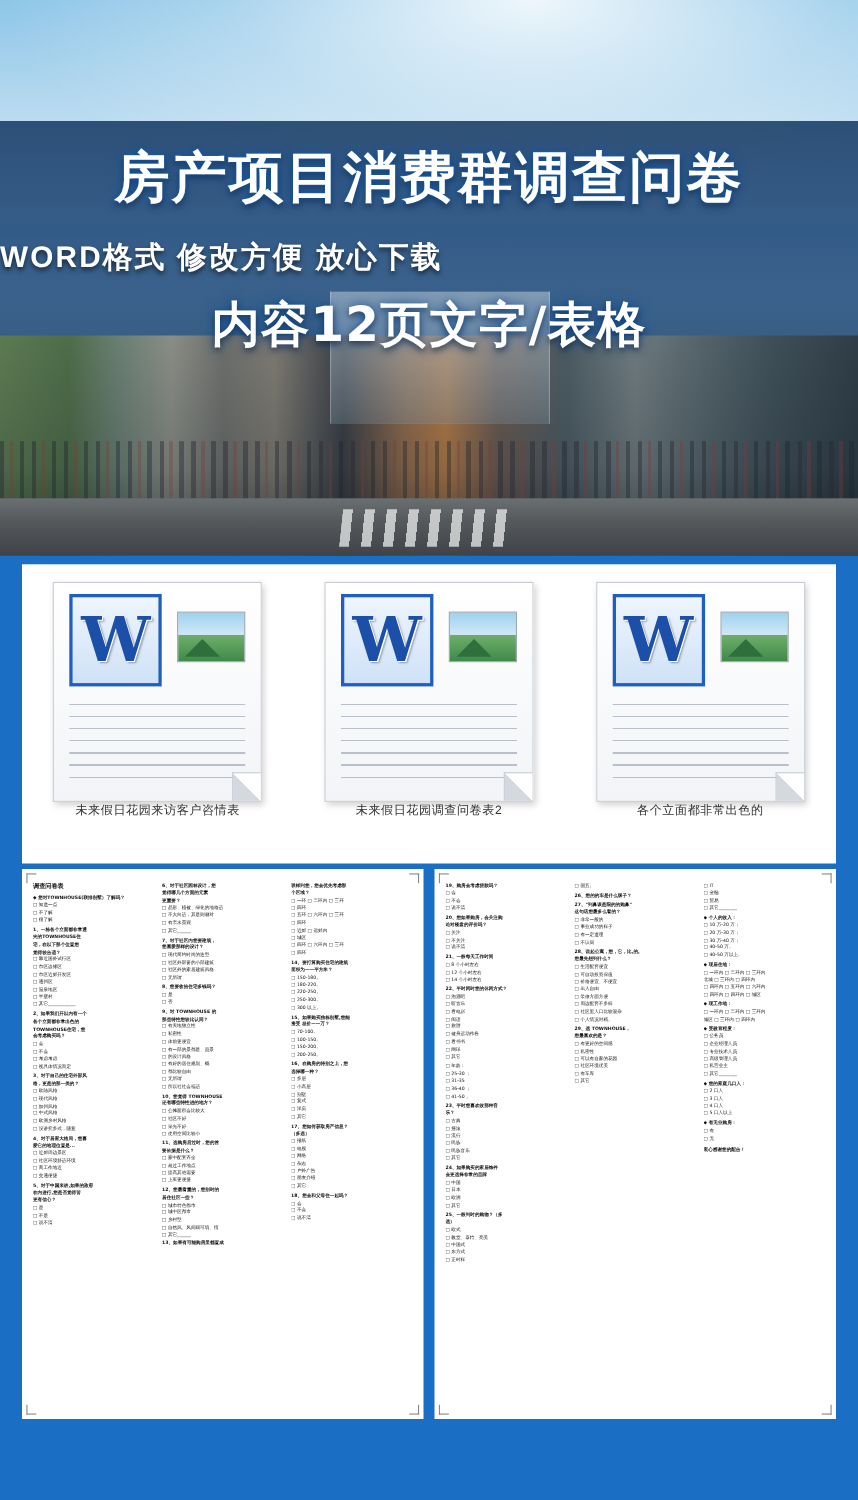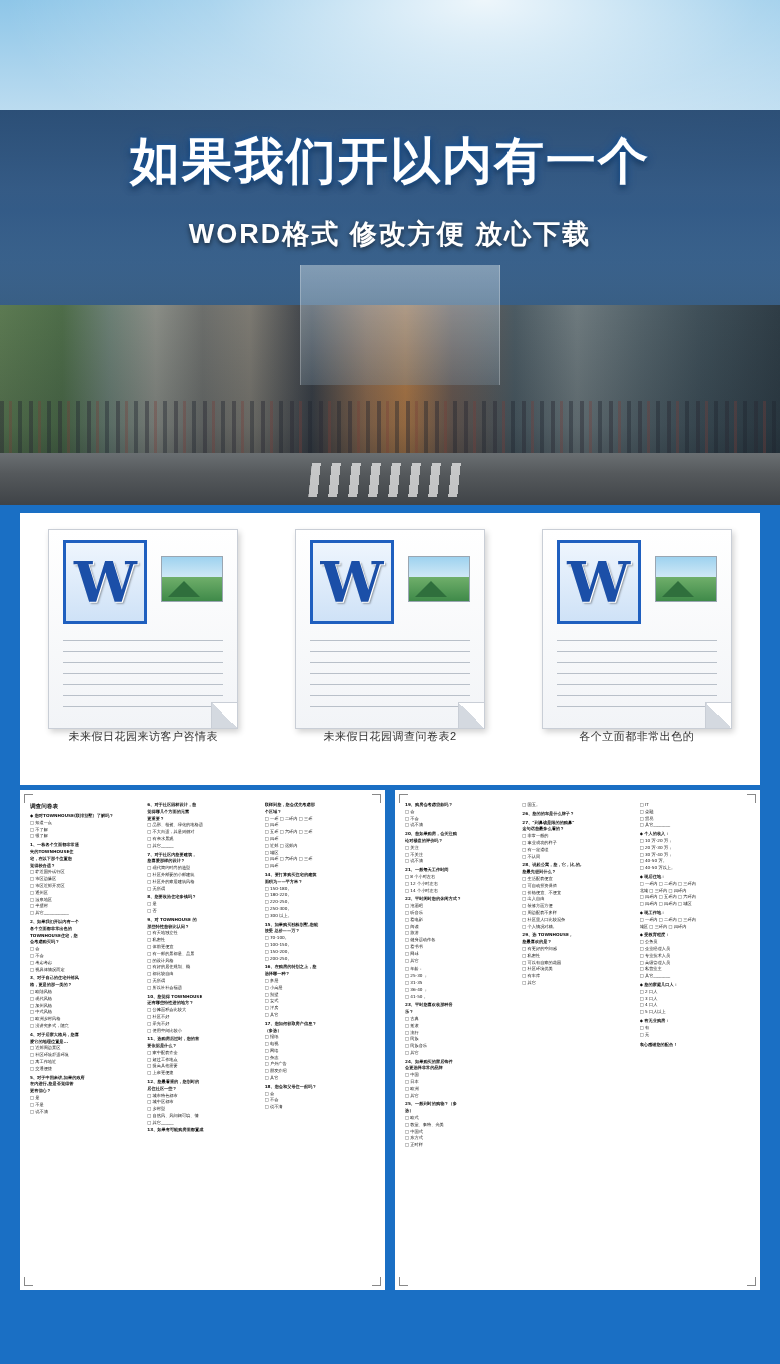--- a/index.html
+++ b/index.html
@@ -64,21 +64,21 @@
   .hero-title {
     position: absolute; left: 0; top: 128px; width: 780px;
     text-align: center;
     font-size: 50px; font-weight: bold; letter-spacing: 2px;
     color: #ffffff;
     text-shadow: 0 0 10px rgba(20,90,170,.95), 0 3px 6px rgba(0,0,0,.55), 0 0 2px #2b7fd4;
     font-family: "DejaVu Sans", "Liberation Sans", sans-serif;
   }
   .hero-sub {
     position: absolute; left: 0; top: 216px; width: 780px;
-    text-align: center; color: #ffffff;
+    color: #ffffff;
     font-size: 27px; font-weight: bold; letter-spacing: 2px;
     text-shadow: 0 2px 5px rgba(0,0,0,.6);
   }
   .hero-sub2 {
     position: absolute; left: 0; top: 266px; width: 780px;
     text-align: center;
     font-size: 44px; font-weight: bold; letter-spacing: 1px;
     color: #ffffff;
     text-shadow: 0 0 12px rgba(15,80,160,.9), 0 3px 6px rgba(0,0,0,.55);
     font-family: "DejaVu Sans", "Liberation Sans", sans-serif;
@@ -169,22 +169,23 @@
 
 <div class="hero">
   <div class="sky-glow"></div>
   <div class="hero-band"></div>
   <div class="city">
     <div class="city-building"></div>
     <div class="crowd"></div>
     <div class="road"></div>
     <div class="crosswalk"></div>
   </div>
-  <div class="hero-title">如果我们开以内有一个</div>
+  <div class="hero-title">房产项目消费群调查问卷</div>
   <div class="hero-sub">WORD格式 修改方便 放心下载</div>
+  <div class="hero-sub2">内容12页文字/表格</div>
 </div>
 
 <div class="panel">
 
   <div class="doc-item">
     <div class="doc-thumb">
       <div class="w-badge">
           <span>W</span>
         </div>
       <div class="doc-photo"></div>

